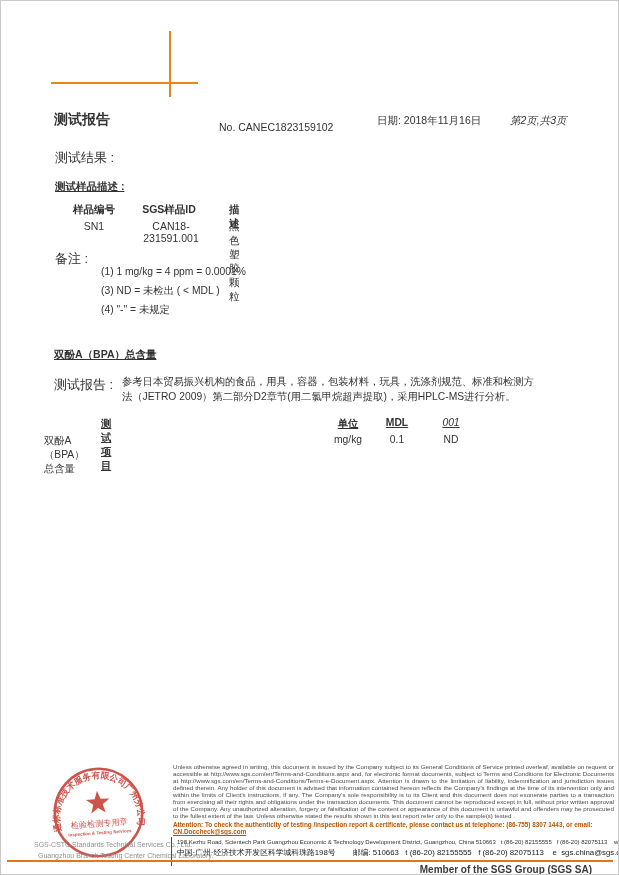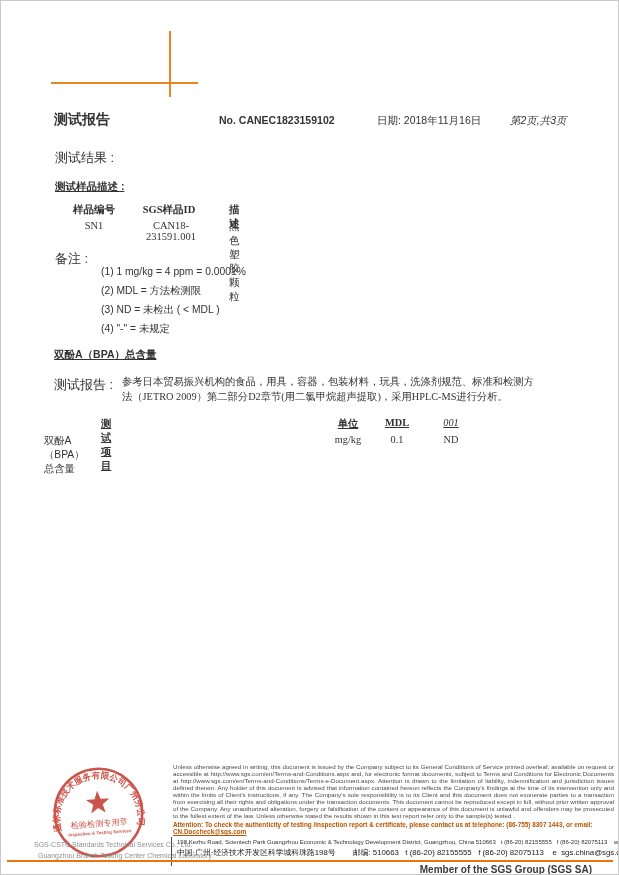--- a/index.html
+++ b/index.html
@@ -10,24 +10,24 @@
   .logo-text{font-size:56px;font-weight:bold;color:#878787;letter-spacing:-2px;transform:scaleX(0.8);transform-origin:left top;line-height:1;}
   .logo-vline{width:2px;height:66px;background:#e8851e;}
   .logo-hline{height:2px;width:147px;background:#e8851e;}
   
   .doc-title{font-size:14px;font-weight:bold;color:#333;}
   .hdr{font-size:10.5px;color:#333;}
   
   .lbl{font-size:13px;color:#333;}
   .lbl-b{font-size:10.5px;color:#333;font-weight:bold;}
   .ul{text-decoration:underline;}
-  .cell{font-size:10.5px;color:#333;text-align:center;display:inline-block;font-family:Liberation Serif, serif;}
+  .cell{font-size:10.5px;color:#333;text-align:center;display:inline-block;}
   .cell-b{font-weight:bold;}
   .remarks div{font-size:10.3px;color:#333;line-height:19px;}
-  .method div{font-size:10.3px;color:#333;line-height:15px;font-family:Liberation Serif, serif;}
+  .method div{font-size:10.3px;color:#333;line-height:15px;}
   .rt-head{font-size:10.3px;color:#333;font-weight:bold;text-decoration:underline;}
   .rt-val{font-size:10.3px;color:#333;}
   .italic{font-style:italic;font-weight:normal;}
   
   .footer-text{width:441px;}
   .disclaimer{margin:0;font-size:6.2px;line-height:6.95px;color:#4a4a4a;text-align:justify;}
   .attention{margin:1px 0 0 0;font-size:6.4px;line-height:7.3px;color:#b85400;font-weight:bold;}
   .attention a{color:#b85400;text-decoration:underline;}
   .addresses{margin-top:2.5px;padding-left:4px;}
   .addr-en{font-size:6px;color:#333;white-space:pre;line-height:9px;}
@@ -40,21 +40,21 @@
 </style>
 </head>
 <body>
 
 <div class="page">
 
   <div class="abs logo-vline" style="left:168px;top:30px;"></div>
   <div class="abs logo-hline" style="left:50px;top:81px;"></div>
 
   <div class="abs doc-title" style="left:53px;top:110px;">测试报告</div>
-  <div class="abs hdr" style="left:218px;top:113px;font-weight:bold;">No. CANEC1823159102</div>
+  <div class="abs hdr" style="left:218px;top:120px;">No. CANEC1823159102</div>
   <div class="abs hdr" style="left:376px;top:113px;">日期: 2018年11月16日</div>
   <div class="abs hdr" style="left:509px;top:113px;font-style:italic;">第2页,共3页</div>
 
   <div class="abs lbl" style="left:54px;top:148px;">测试结果 :</div>
 
   <div class="abs lbl-b ul" style="left:54px;top:179px;">测试样品描述 :</div>
 
   <div class="abs" style="left:0;top:202px;">
     <span class="abs cell cell-b" style="left:58px;top:0;width:70px;">样品编号</span>
     <span class="abs cell cell-b" style="left:132px;top:0;width:72px;">SGS样品ID</span>
@@ -62,21 +62,20 @@
   </div>
   <div class="abs" style="left:0;top:219px;">
     <span class="abs cell" style="left:58px;top:0;width:70px;">SN1</span>
     <span class="abs cell" style="left:132px;top:0;width:76px;">CAN18-231591.001</span>
     <span class="abs cell" style="left:228px;top:0;text-align:center;">黑色塑胶颗粒</span>
   </div>
 
   <div class="abs lbl" style="left:54px;top:249px;">备注 :</div>
   <div class="abs remarks" style="left:100px;top:261px;">
     <div>(1) 1 mg/kg = 4 ppm = 0.0001%</div>
-    <div>(2) MDL = 方法检测限</div>
     <div>(3) ND = 未检出 ( &lt; MDL )</div>
     <div>(4) "-" = 未规定</div>
   </div>
 
   <div class="abs lbl-b ul" style="left:53px;top:347px;">双酚A（BPA）总含量</div>
   <div class="abs lbl" style="left:53px;top:375px;">测试报告 :</div>
   <div class="abs method" style="left:121px;top:373px;width:478px;">
     <div>参考日本贸易振兴机构的食品，用具，容器，包装材料，玩具，洗涤剂规范、标准和检测方</div>
     <div>法（JETRO 2009）第二部分D2章节(用二氯甲烷超声提取)，采用HPLC-MS进行分析。</div>
   </div>

